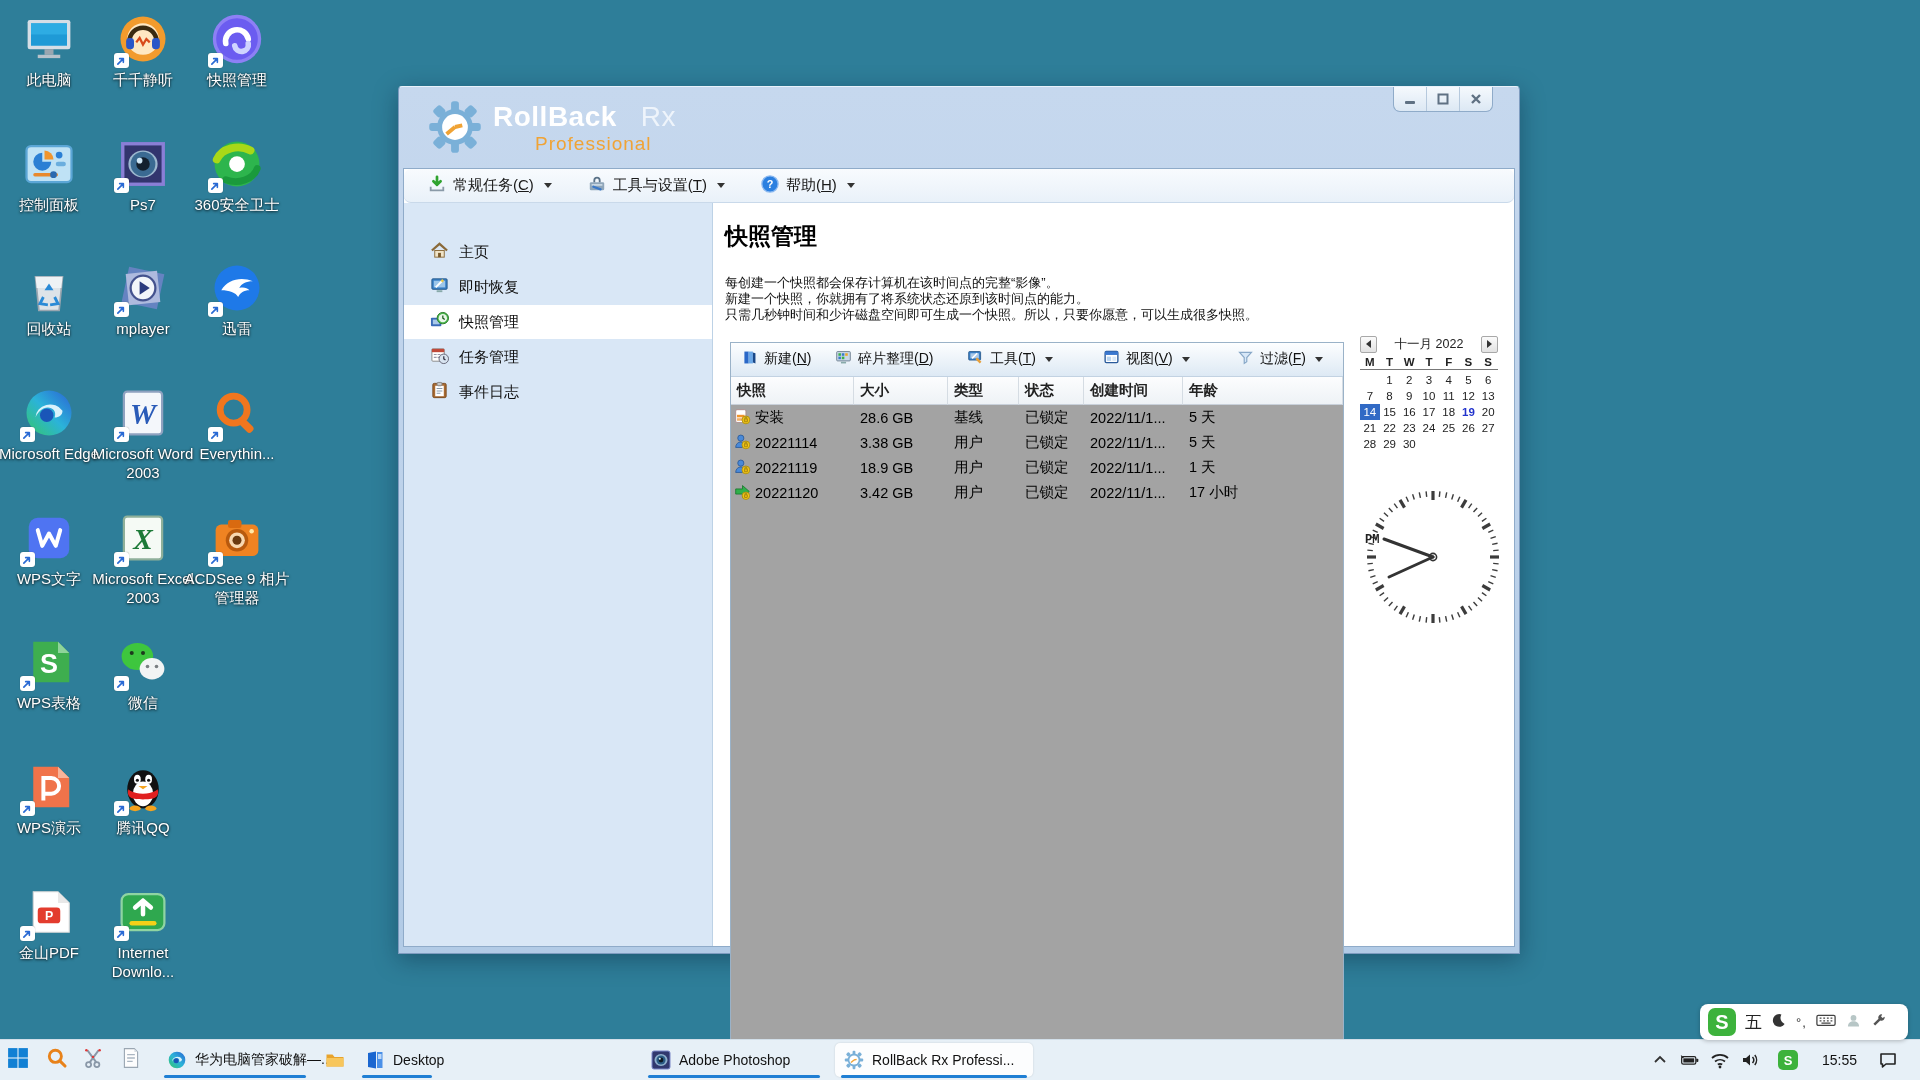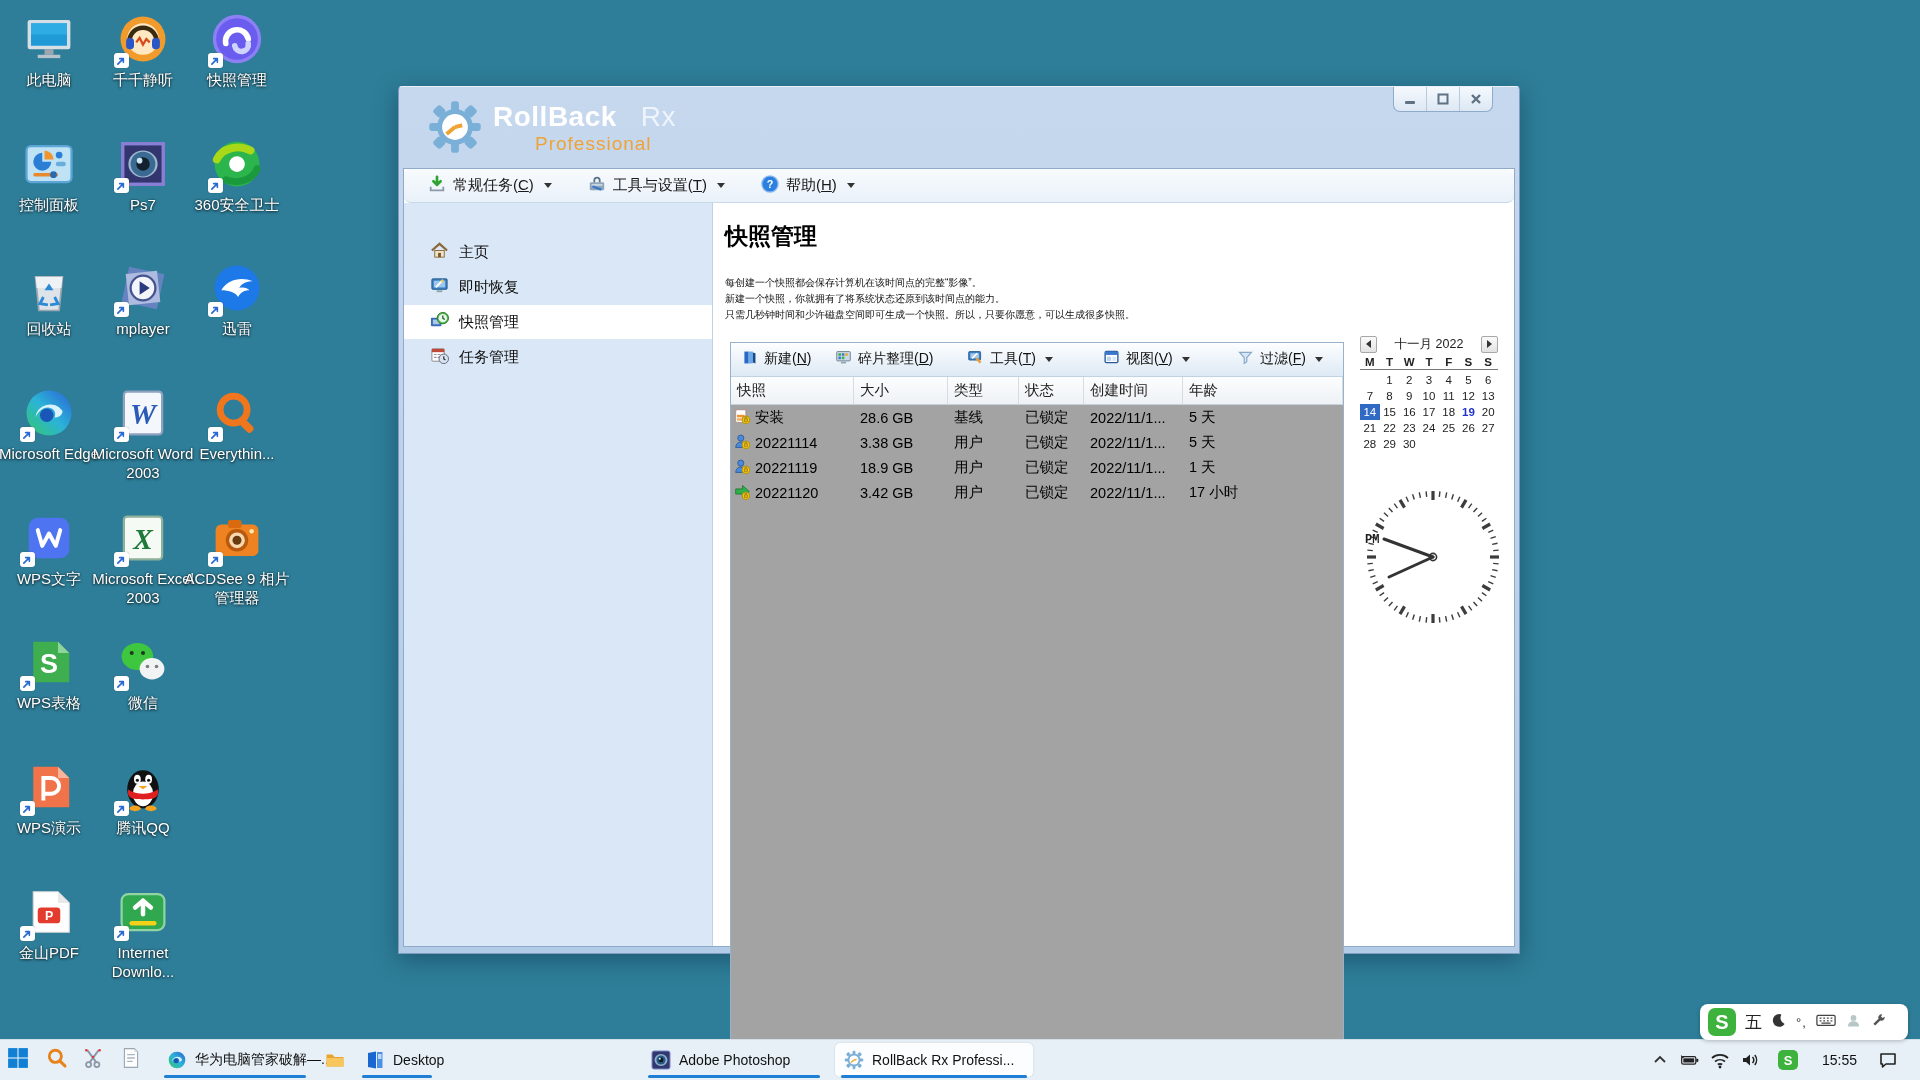--- a/index.html
+++ b/index.html
@@ -36,27 +36,27 @@
   .caret{width:0;height:0;border-left:4px solid transparent;border-right:4px solid transparent;border-top:5px solid #333;margin-left:3px;}
   u{text-decoration:underline;}
 
   .bodyarea{position:absolute;left:0;top:34px;right:0;bottom:0;display:flex;}
   .sidebar{width:308px;background:#d9e7f6;position:relative;border-right:1px solid #bdd2e6;}
   .nav-item{position:absolute;left:0;right:0;height:34px;display:flex;align-items:center;padding-left:26px;gap:10px;
     font-size:15px;color:#111;cursor:pointer;box-sizing:border-box;}
   .nav-item.sel{background:#fff;}
   .main{position:relative;flex:1;background:#fff;}
   .page-title{position:absolute;left:12px;top:18px;font-size:23px;font-weight:bold;color:#000;}
-  .desc{position:absolute;left:12px;top:72px;font-size:10px;line-height:16px;color:#111;}
+  .desc{position:absolute;left:12px;top:72px;font-size:13px;line-height:16px;color:#111;}
 
   .snapbox{position:absolute;left:17px;top:139px;width:614px;height:760px;border:1px solid #9ab2c8;box-sizing:border-box;background:#a3a3a3;}
   .tbar{height:33px;background:linear-gradient(#fdfeff,#dde9f4);border-bottom:1px solid #c2d2e2;position:relative;}
   .tbtn{position:absolute;top:0;height:32px;display:flex;align-items:center;gap:6px;font-size:14px;color:#111;padding:0 4px;cursor:pointer;}
   .grid{display:grid;grid-template-columns:123px 94px 71px 65px 99px 1fr;}
-  .th{height:28px;display:flex;align-items:center;padding:0 6px;font-size:14.5px;font-weight:normal;color:#222;
+  .th{height:28px;display:flex;align-items:center;padding:0 6px;font-size:14.5px;font-weight:bold;color:#222;
     background:linear-gradient(#fcfdfe,#eef2f6);border-right:1px solid #d5dce3;border-bottom:1px solid #c8d0da;box-sizing:border-box;}
   .td{height:25px;display:flex;align-items:center;padding:0 6px;font-size:14.5px;color:#000;box-sizing:border-box;white-space:nowrap;overflow:hidden;}
   .td.first{gap:4px;padding-left:3px;}
   .hscroll{position:absolute;left:2px;right:2px;bottom:3px;height:13px;background:#f2f2f2;border:1px solid #e0e0e0;}
   .hthumb{position:absolute;left:0;top:0;bottom:0;width:88%;background:#cdcdcd;border:1px solid #b8b8b8;}
 
   
   .cal{position:absolute;left:647px;top:132px;width:138px;font-size:11.5px;color:#222;}
   .cal-head{display:flex;align-items:center;height:18px;margin-bottom:3px;}
   .cal-nav{width:15px;height:15px;background:linear-gradient(#fbfbfb,#e2e2e2);border:1px solid #a8a8a8;border-radius:2px;
@@ -482,20 +482,29 @@
             </div>
             <div class="nav-item" style="top: 137px;">
               <span><svg width="19" height="19" viewBox="0 0 20 20">
                   <rect x="2" y="3" width="13" height="13" rx="1" fill="#fff" stroke="#888"></rect>
                   <rect x="2" y="3" width="13" height="3.5" fill="#c04a3a"></rect>
                   <path d="M4 9h3M8 9h3M4 12h3M8 12h3" stroke="#99a" stroke-width="1.2"></path>
                   <circle cx="14.5" cy="13.5" r="5" fill="#d8e4f0" stroke="#667"></circle>
                   <path d="M14.5 10.8v2.7l1.8 1.2" stroke="#334" stroke-width="1.3" fill="none"></path>
                 </svg></span>
               <span>任务管理</span>
+            </div>
+            <div class="nav-item" style="top: 172px;">
+              <span><svg width="19" height="19" viewBox="0 0 20 20">
+                  <rect x="3" y="2.5" width="14" height="15" rx="1.5" fill="#a86a32" stroke="#7a4a1e"></rect>
+                  <rect x="5.5" y="5" width="9" height="11" fill="#fff"></rect>
+                  <rect x="7.5" y="1.5" width="5" height="3.5" rx="1" fill="#c8c8c8" stroke="#888"></rect>
+                  <path d="M7 8h6M7 10.5h6M7 13h4" stroke="#8899aa" stroke-width="1.1"></path>
+                </svg></span>
+              <span>事件日志</span>
             </div>
           </div>
 
         <div class="main">
           <div class="page-title">快照管理</div>
           <div class="desc">
             <div>每创建一个快照都会保存计算机在该时间点的完整“影像”。</div>
             <div>新建一个快照，你就拥有了将系统状态还原到该时间点的能力。</div>
             <div>只需几秒钟时间和少许磁盘空间即可生成一个快照。所以，只要你愿意，可以生成很多快照。</div>
           </div>

